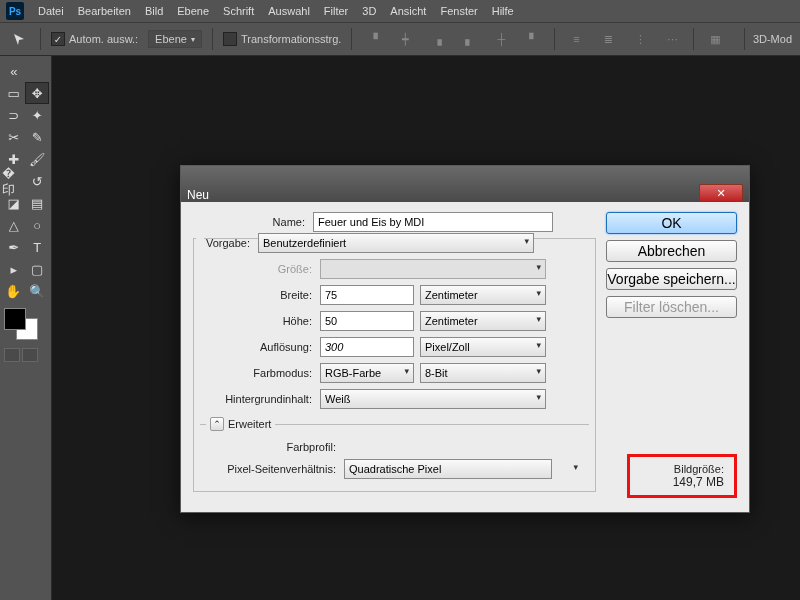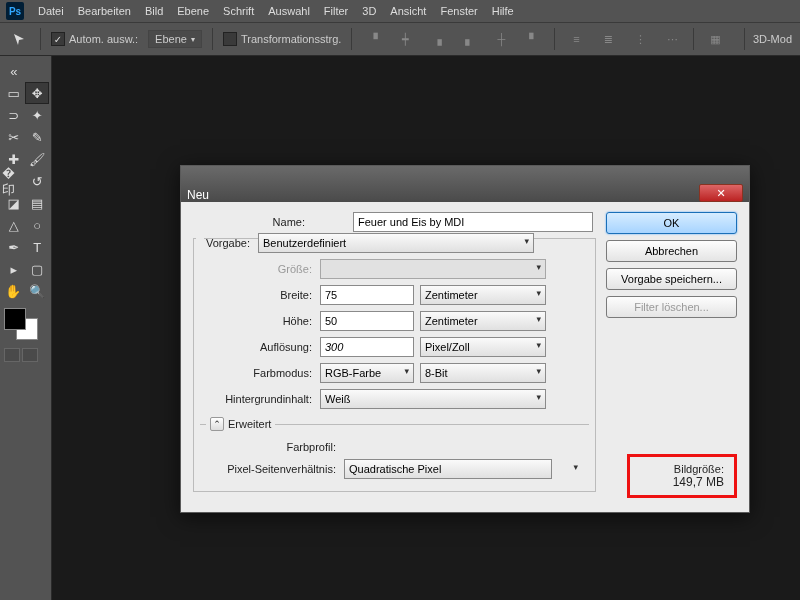--- a/index.html
+++ b/index.html
@@ -46,21 +46,21 @@
 
   .row { display:flex; align-items:center; margin-bottom:6px; }
   .lbl { width:120px; text-align:right; padding-right:8px; }
   input.txt, select.sel { height:20px; border:1px solid #8a8a8a; background:#fff; padding:0 4px; font-size:11px; }
   input.txt { }
   select.sel { appearance:none; -webkit-appearance:none; padding-right:16px; background-image:linear-gradient(#fafafa,#e0e0e0); position:relative; }
   .selwrap { position:relative; display:inline-block; }
   .selwrap::after { content:"▾"; position:absolute; right:5px; top:3px; font-size:9px; color:#333; pointer-events:none; }
   select.sel:disabled, input.txt:disabled { background:#ddd; color:#999; }
 
-  .btn { height:22px; border:1px solid #7a7a7a; background:linear-gradient(#fdfdfd,#e4e4e4); border-radius:3px; font-size:11px; cursor:default; }
+  .btn { height:22px; border:1px solid #7a7a7a; background:linear-gradient(#fdfdfd,#e4e4e4); border-radius:3px; font-size:14px; cursor:default; }
   .btn.primary { border:1px solid #1a6fb8; background:linear-gradient(#d6ecff,#a7d4ff); box-shadow:0 0 2px #4aa3ff; }
   .btn:disabled { color:#999; }
 
   fieldset { border:1px solid #bbb; padding:8px 6px 6px 6px; margin-top:4px; position:relative; }
   fieldset legend { font-size:11px; padding:0 4px; display:flex; align-items:center; gap:4px; }
   .chev { width:14px; height:14px; border:1px solid #999; border-radius:2px; background:linear-gradient(#fff,#ddd); display:inline-flex; align-items:center; justify-content:center; font-size:9px; }
 
   .sizebox { margin-top:130px; align-self:flex-end; border:3px solid #e11; padding:6px 10px; text-align:right; width:110px; }
   .sizebox .t { font-size:11px; }
   .sizebox .v { font-size:12px; }
@@ -188,21 +188,21 @@
     <div class="spacer"></div>
     <div class="closebtn">
       <span>✕</span>
     </div>
   </div>
   <div class="dlgbody">
     <div class="left">
 
       <div class="row">
         <div class="lbl"><span>Name:</span></div>
-        <input class="txt" style="width: 240px; margin-left: 40px;" value="Feuer und Eis by MDI">
+        <input class="txt" style="width: 240px;" value="Feuer und Eis by MDI">
       </div>
 
       <fieldset>
         <legend style="margin-left:-4px"></legend>
         <div class="row" style="margin-top:-14px">
           <div class="lbl" style="width:58px">Vorgabe:</div>
           <div class="selwrap" style="width:276px">
             <select class="sel" style="width:276px"><option>Benutzerdefiniert</option></select>
           </div>
         </div>

